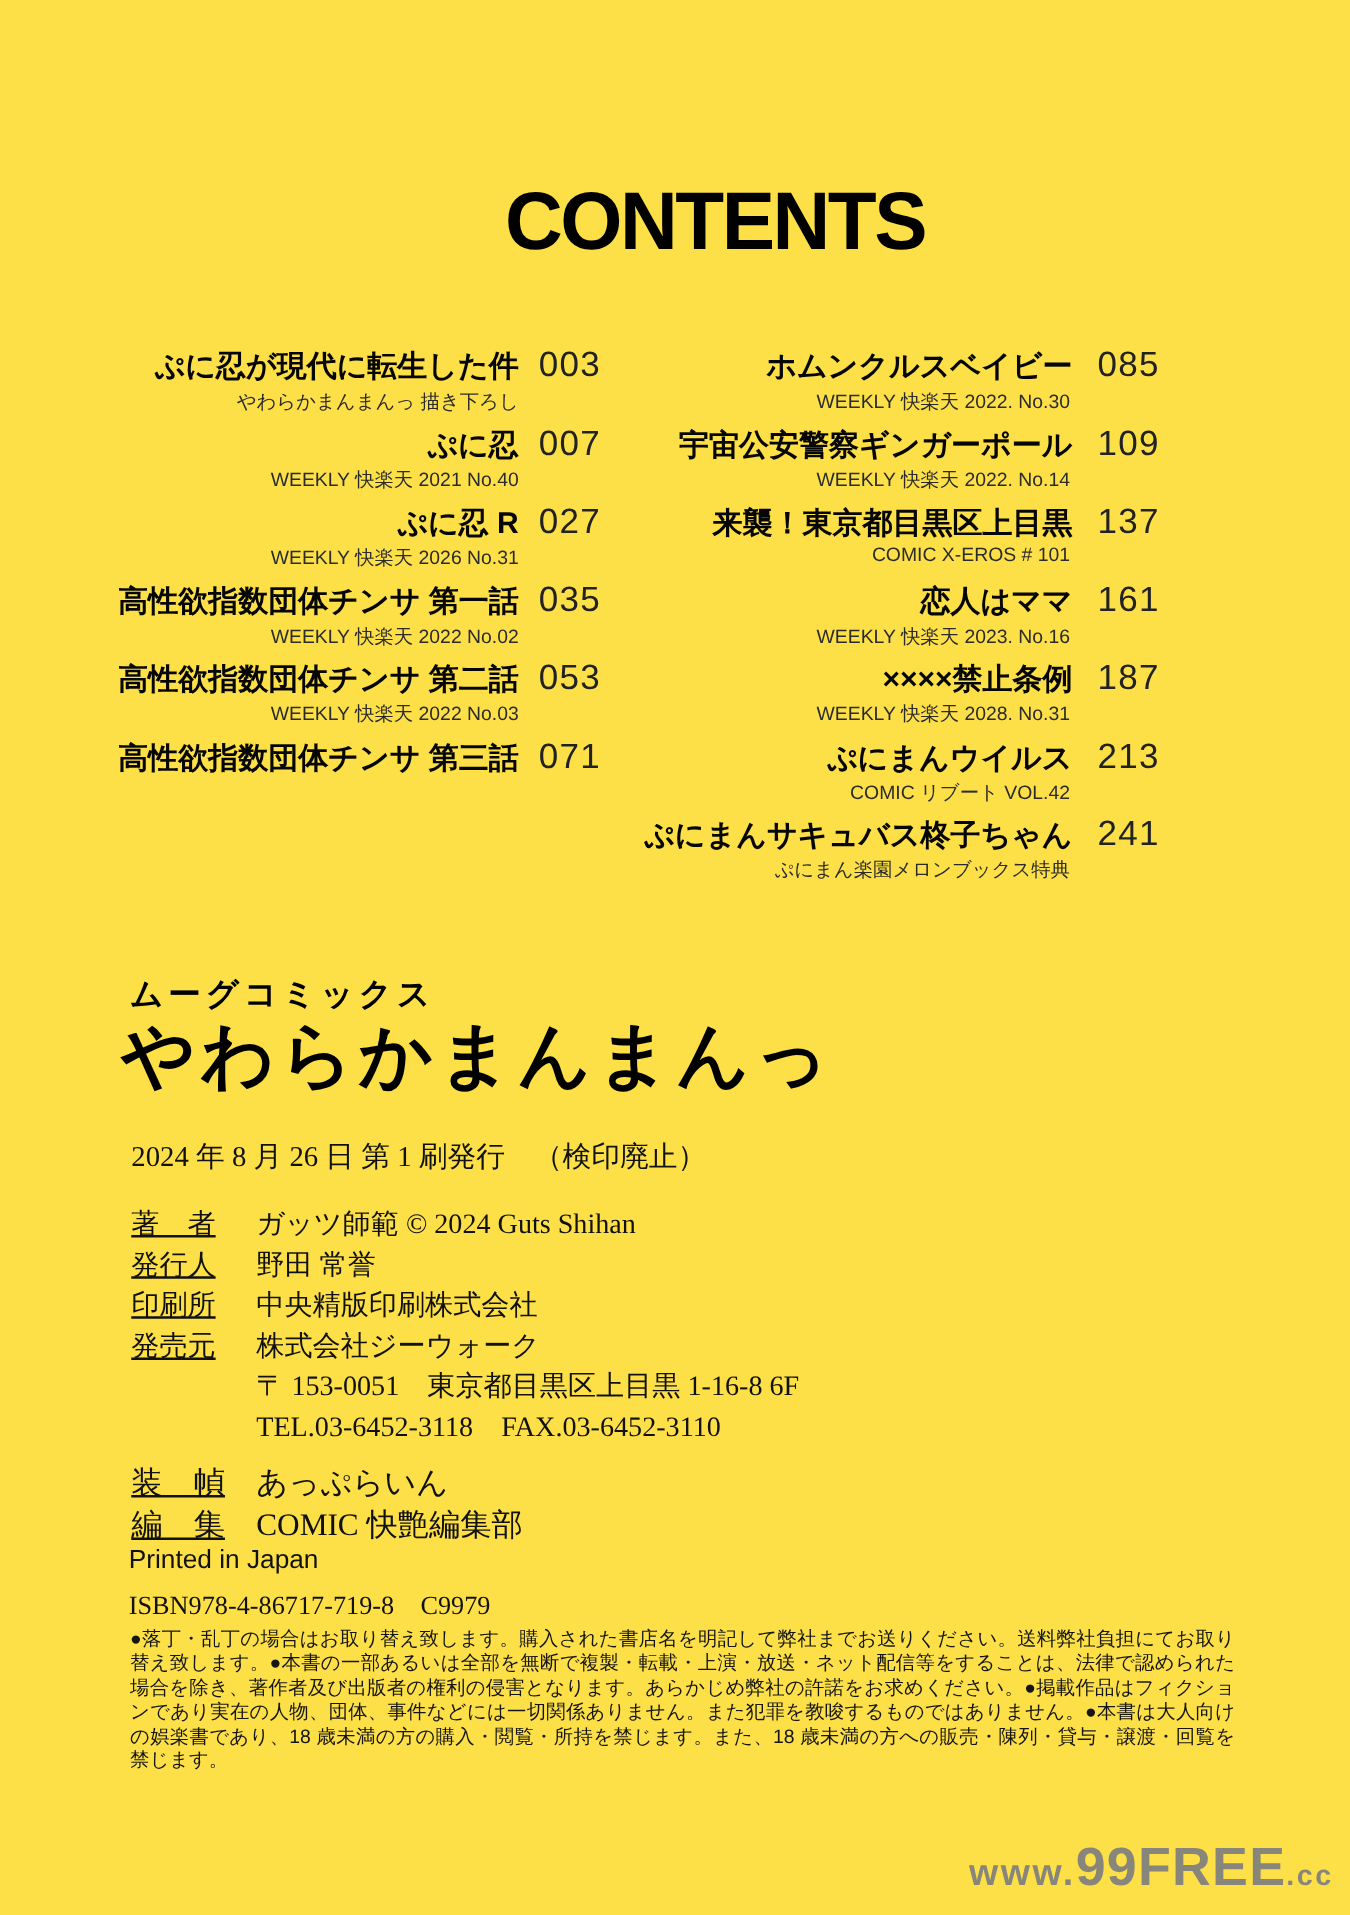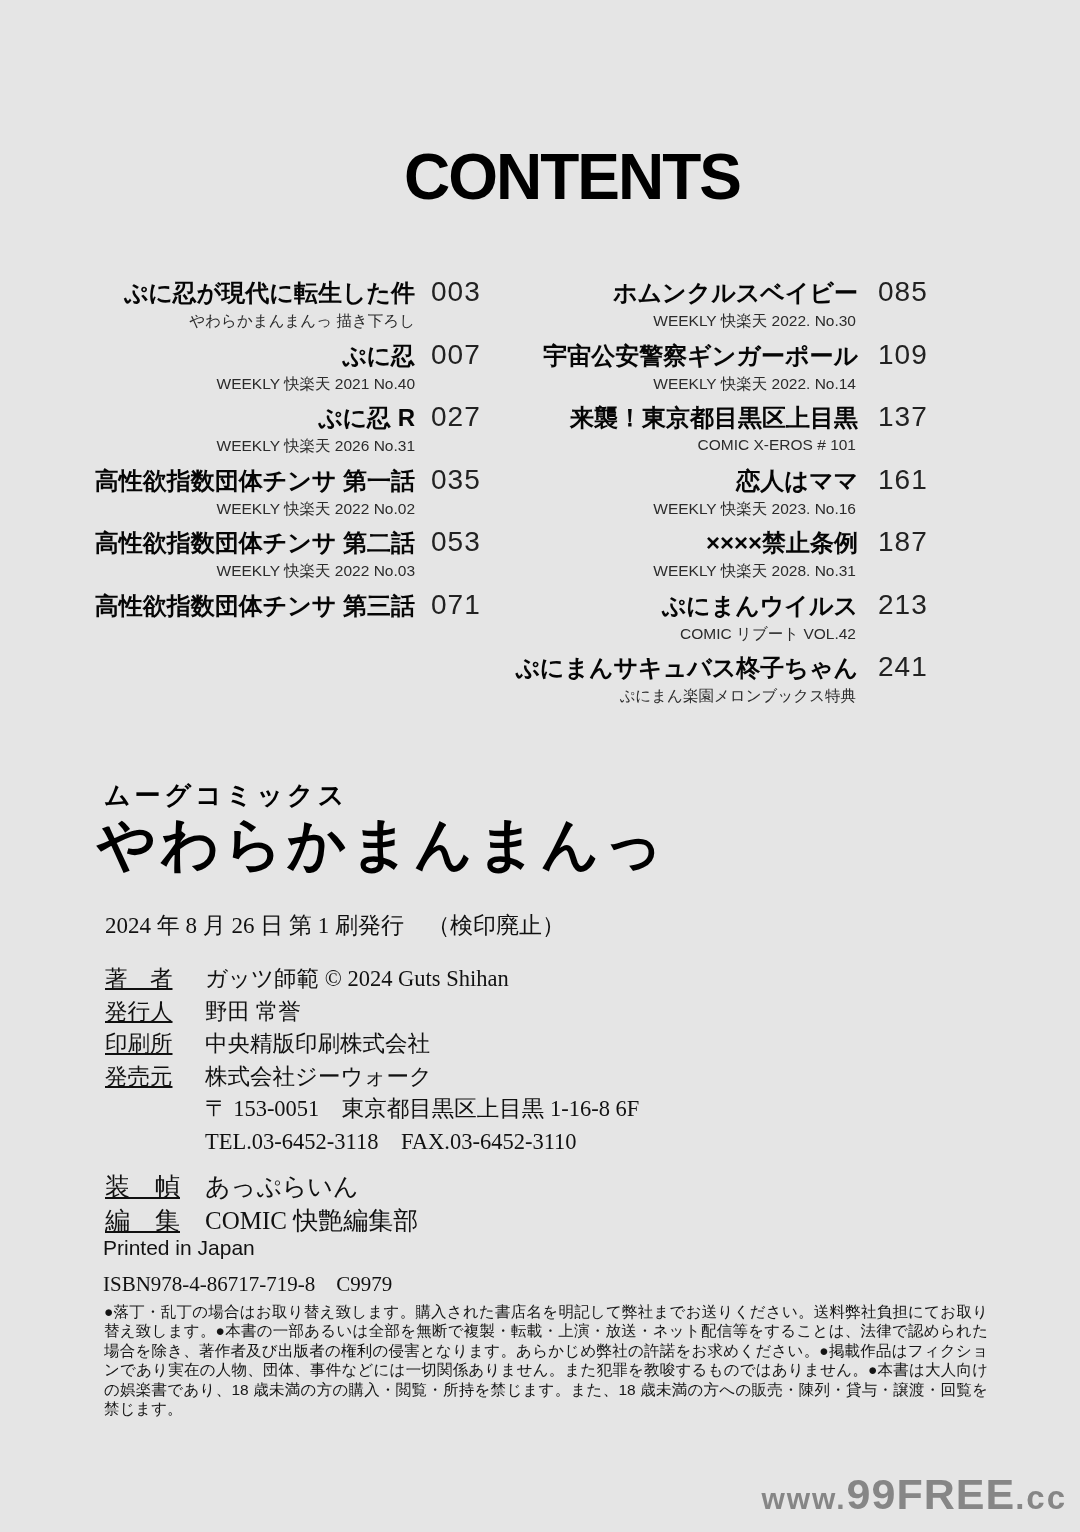--- a/index.html
+++ b/index.html
@@ -1,19 +1,19 @@
 <!DOCTYPE html>
 <html><head>
 <meta charset="utf-8">
 <style>
   * { margin:0; padding:0; box-sizing:border-box; }
   html,body { background:#ffffff; }
   .page {
     position:relative; width:1080px; height:1532px; margin:0 auto;
-    background:#e5e5e5; color:#0a0a0a; overflow:hidden;
+    background:#fde047; color:#0a0a0a; overflow:hidden;
     font-family:"Liberation Sans","DejaVu Sans",sans-serif;
   }
 
   
   .contents-title {
     position:absolute; top:140px; left:404px;
     font-size:64px; font-weight:900; letter-spacing:-2px; color:#000;
     transform:scaleY(1.02);
   }
 
@@ -74,21 +74,21 @@
   }
 
   
   .watermark {
     position:absolute; right:13px; top:1470px;
     display:flex; align-items:baseline;
     font-weight:bold; letter-spacing:2px; color:#7f7f7f; opacity:0.92;
   }
   .wm-prefix { font-size:30px; }
   .wm-main   { font-size:43px; letter-spacing:1px; }
-  .wm-suffix { font-size:33px; }
+  .wm-suffix { font-size:23px; }
 </style>
 </head>
 <body>
 
 <div class="page">
 
   <div class="contents-title">CONTENTS</div>
 
   <div class="toc-col left">
     <div class="toc-entry">

